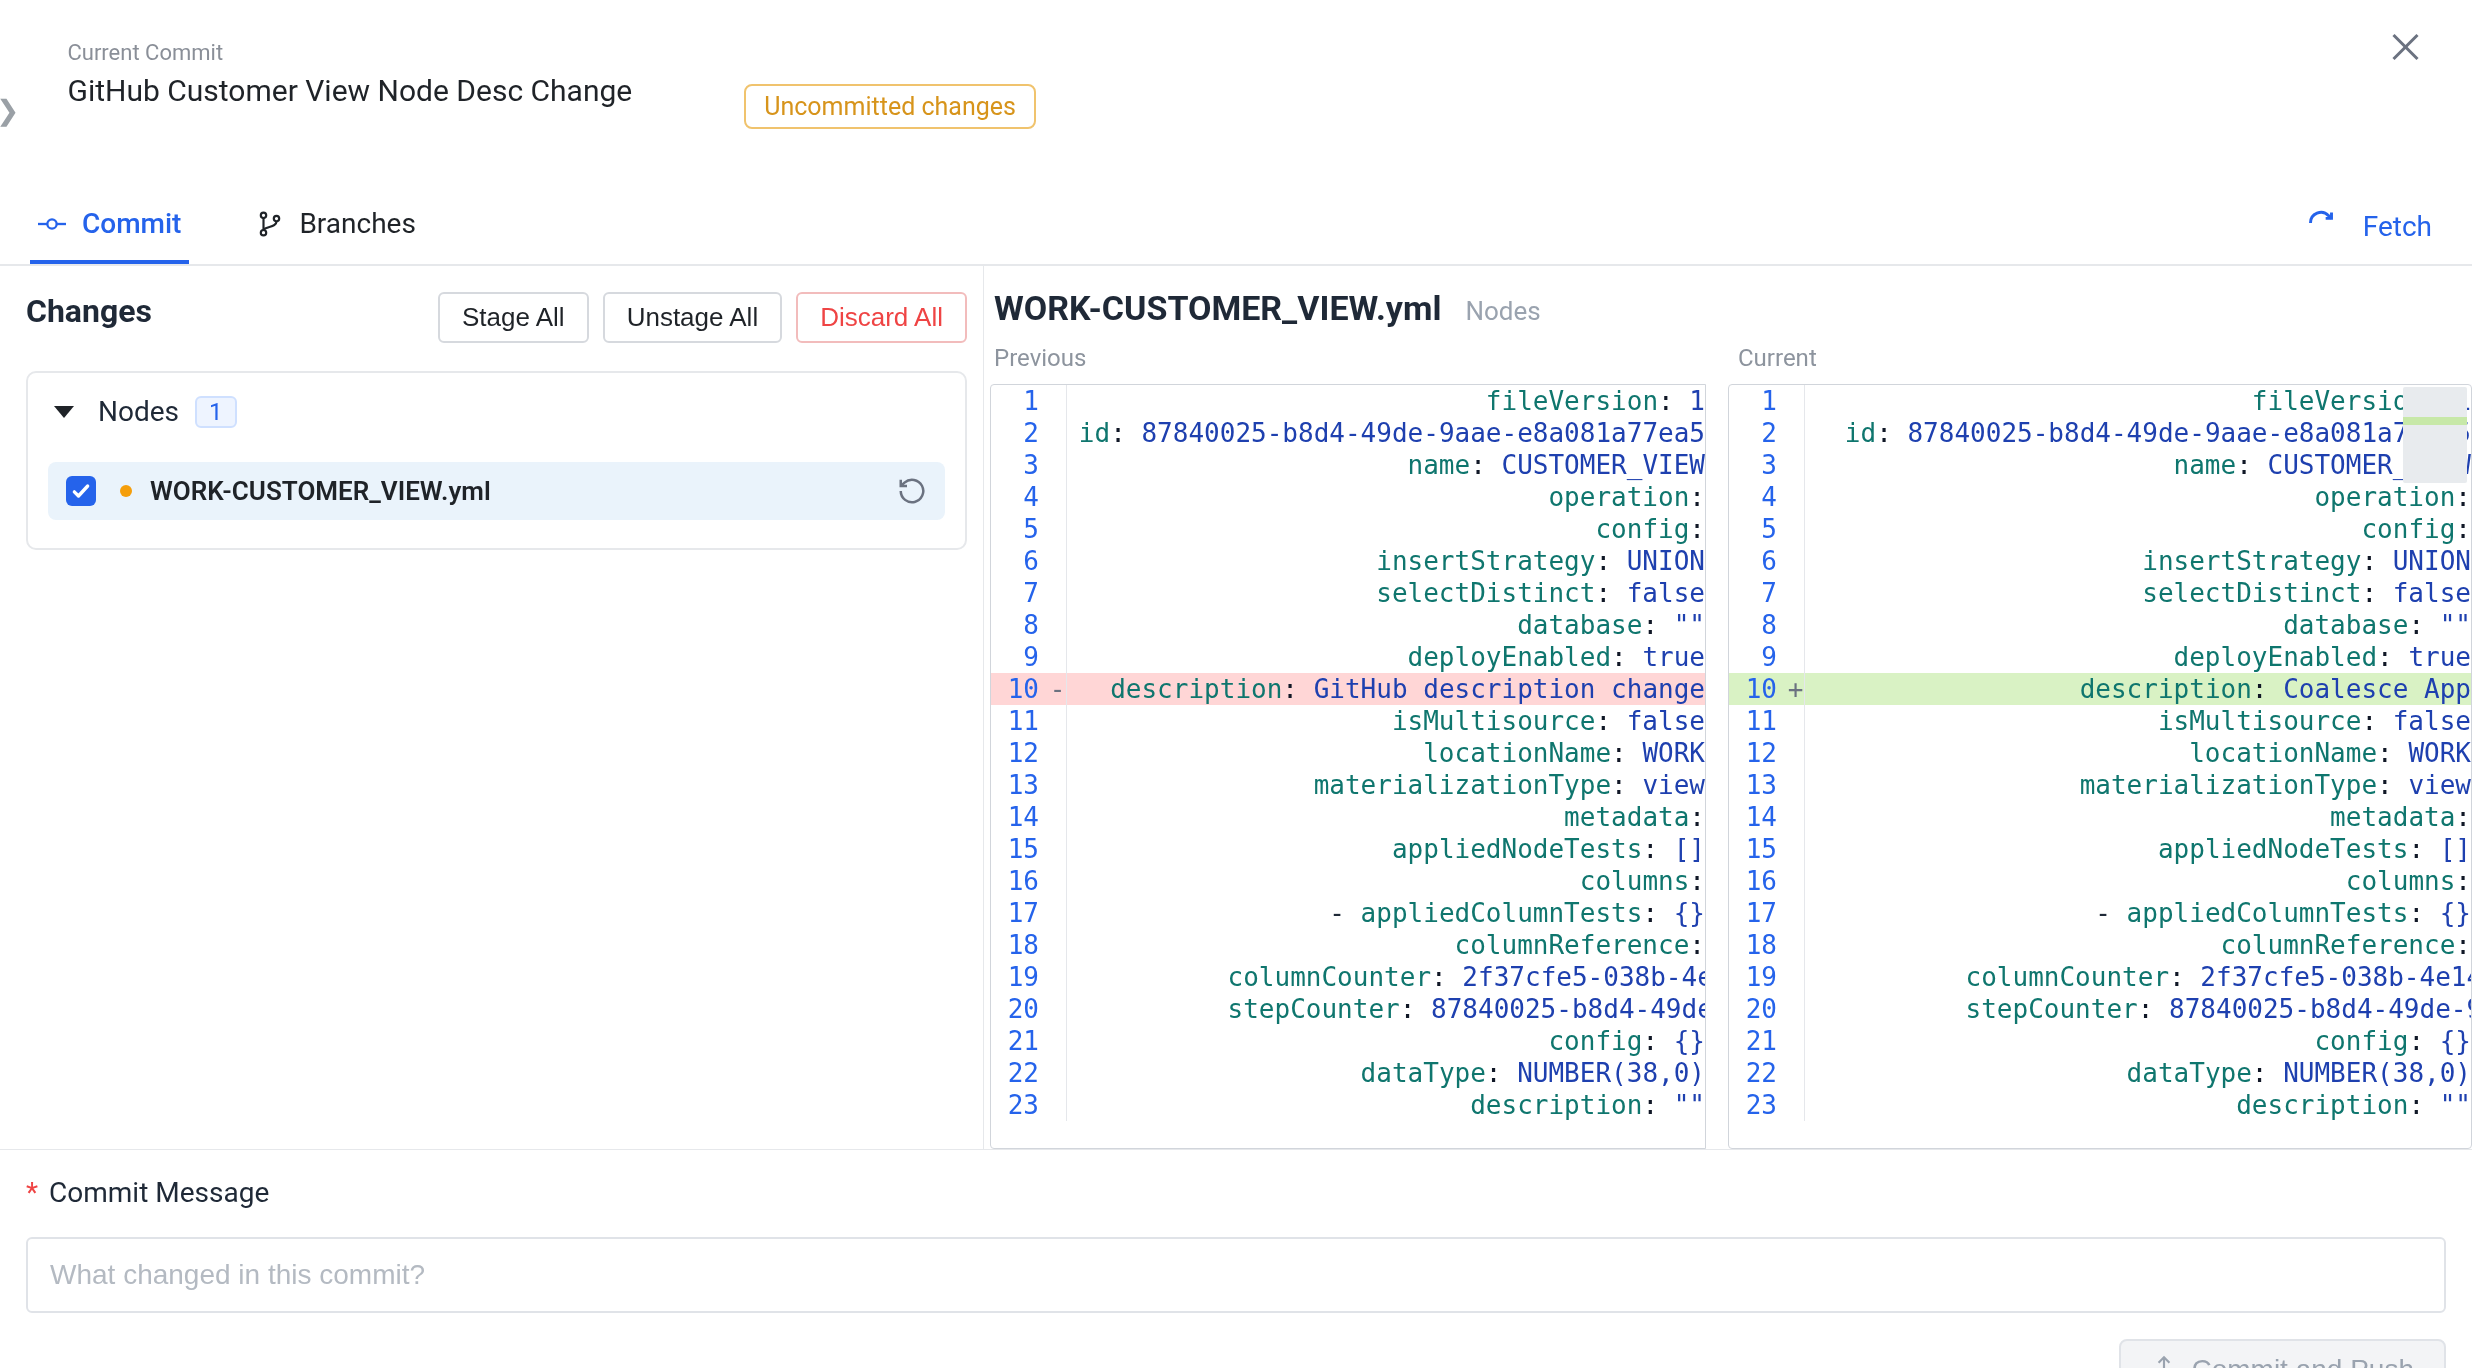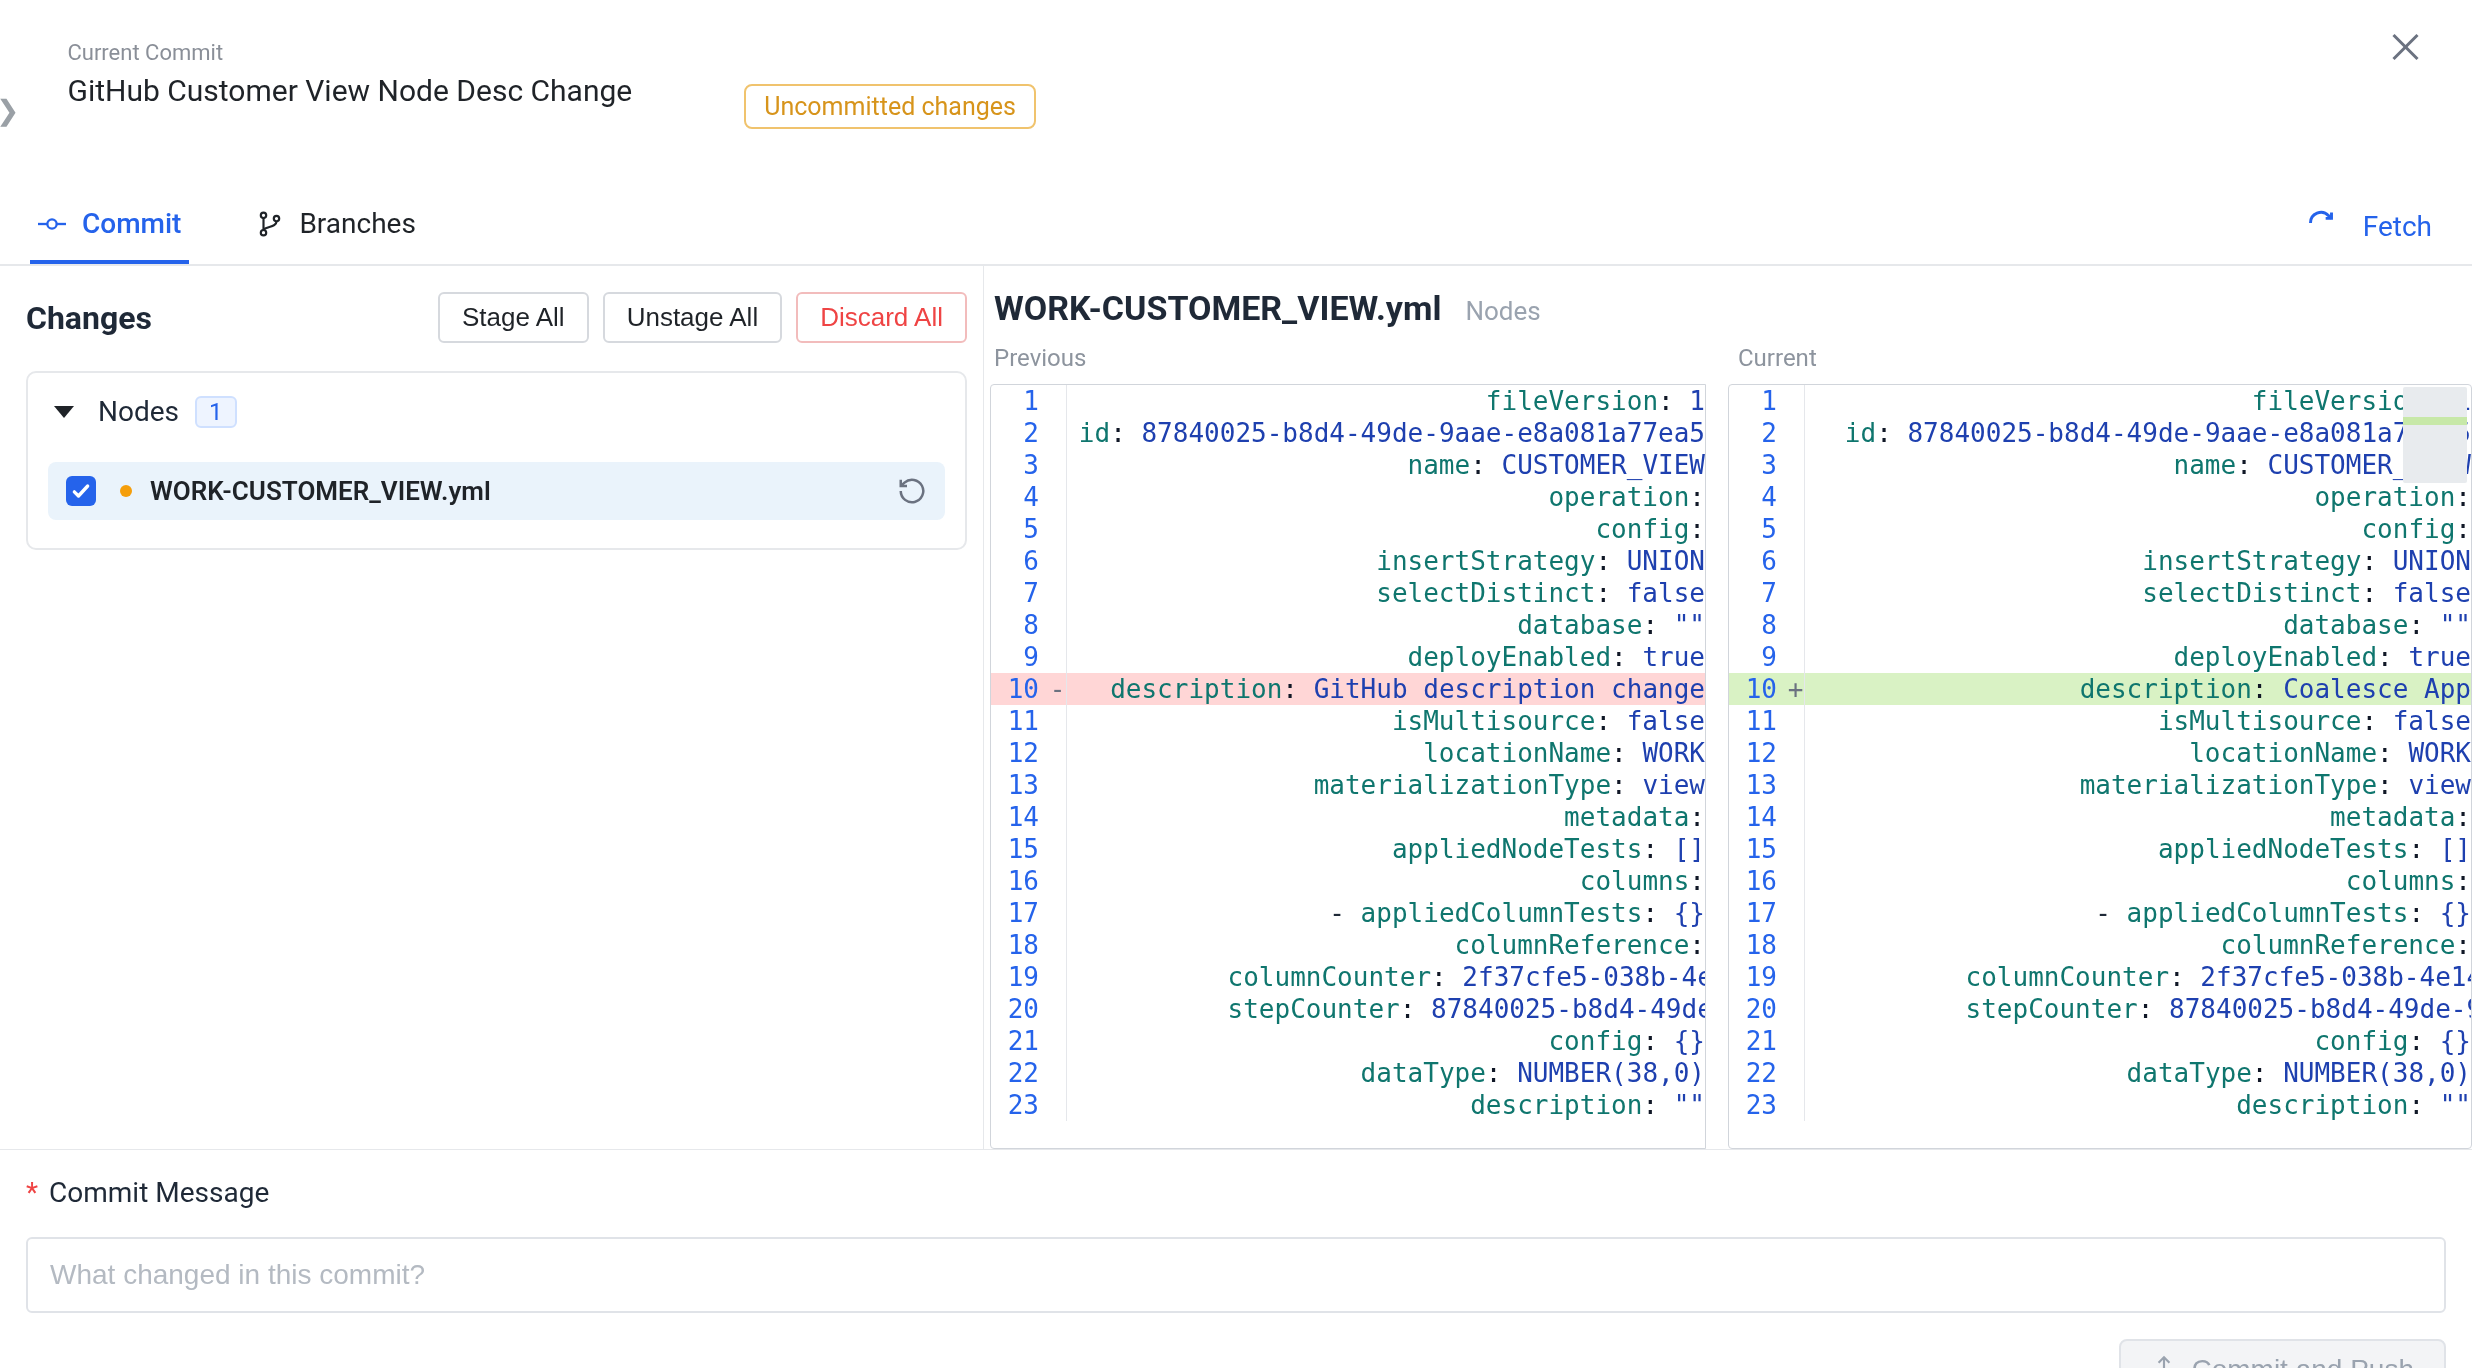--- a/index.html
+++ b/index.html
@@ -103,21 +103,21 @@
     height: 884px;
     border-bottom: 1px solid #e6e8eb;
   }
   .left-pane {
     width: 984px;
     padding: 26px 16px 0 26px;
     border-right: 1px solid #e6e8eb;
   }
   .changes-header {
     display: flex;
-    align-items: center;
+    align-items: flex-start;
     margin-bottom: 28px;
   }
   .changes-title { font-size: 32px; font-weight: 700; }
   .spacer { flex: 1; }
   .btn {
     border: 2px solid #d6d9de;
     background: #fff;
     color: #1f2328;
     font-size: 26px;
     padding: 8px 22px;

